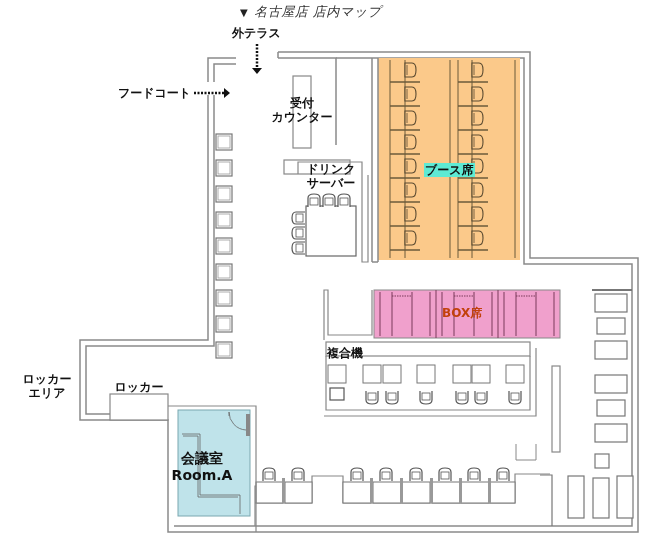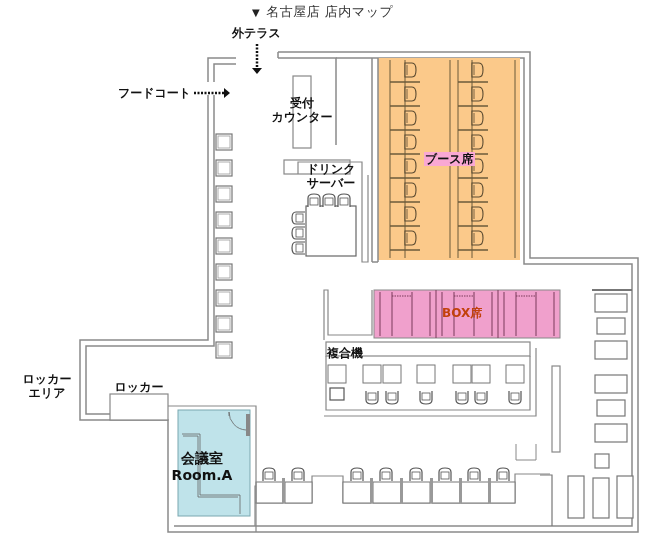--- a/index.html
+++ b/index.html
@@ -1,17 +1,17 @@
 <!DOCTYPE html>
 <html><head>
   <meta charset="utf-8">
   <style>
     html, body { margin: 0; padding: 0; background: #ffffff; }
     body { width: 656px; height: 535px; position: relative; overflow: hidden; font-family: "DejaVu Sans", sans-serif; }
-    .title { position: absolute; left: 252px; top: 3px; font-size: 13px; color: #333; letter-spacing: 0.5px; }
+    .title { position: absolute; left: 240px; top: 3px; font-size: 13px; color: #333; letter-spacing: 0.5px; font-style: italic; }
     .title .tri { font-size: 10px; margin-right: 6px; color: #222; }
     svg { position: absolute; left: 0; top: 0; }
     .lbl { position: absolute; font-weight: bold; color: #111; font-size: 12px; line-height: 14px; text-align: center; white-space: nowrap; }
     .lbl-big { font-size: 14px; line-height: 17px; }
   </style>
 </head>
 <body>
 
 <div class="title">
   <span class="tri">▼</span><span>名古屋店 店内マップ</span>
@@ -254,21 +254,21 @@
 <div class="lbl" style="left:232px; top:26px;">外テラス</div>
 <div class="lbl" style="left:118px; top:86px;">フードコート</div>
 <div class="lbl" style="left:268px; top:96px; width:68px;">
   <div>受付</div>
   <div>カウンター</div>
 </div>
 <div class="lbl" style="left:300px; top:162px; width:62px;">
   <div>ドリンク</div>
   <div>サーバー</div>
 </div>
-<div class="lbl" style="left:424px; top:152px; background:#f9a8d4; padding:0 1px;">ブース席</div>
+<div class="lbl" style="left:424px; top:163px; background:#5eead4; padding:0 1px;">ブース席</div>
 <div class="lbl" style="left:327px; top:306px;margin-top:40px;">複合機</div>
 <div class="lbl" style="left:442px; top:306px; color:#c2410c;">BOX席</div>
 <div class="lbl" style="left:16px; top:372px; width:62px;">
   <div>ロッカー</div>
   <div>エリア</div>
 </div>
 <div class="lbl" style="left:112px; top:380px; width:54px;">ロッカー</div>
 <div class="lbl lbl-big" style="left:164px; top:450px; width:76px;">
   <div>会議室</div>
   <div>Room.A</div>

